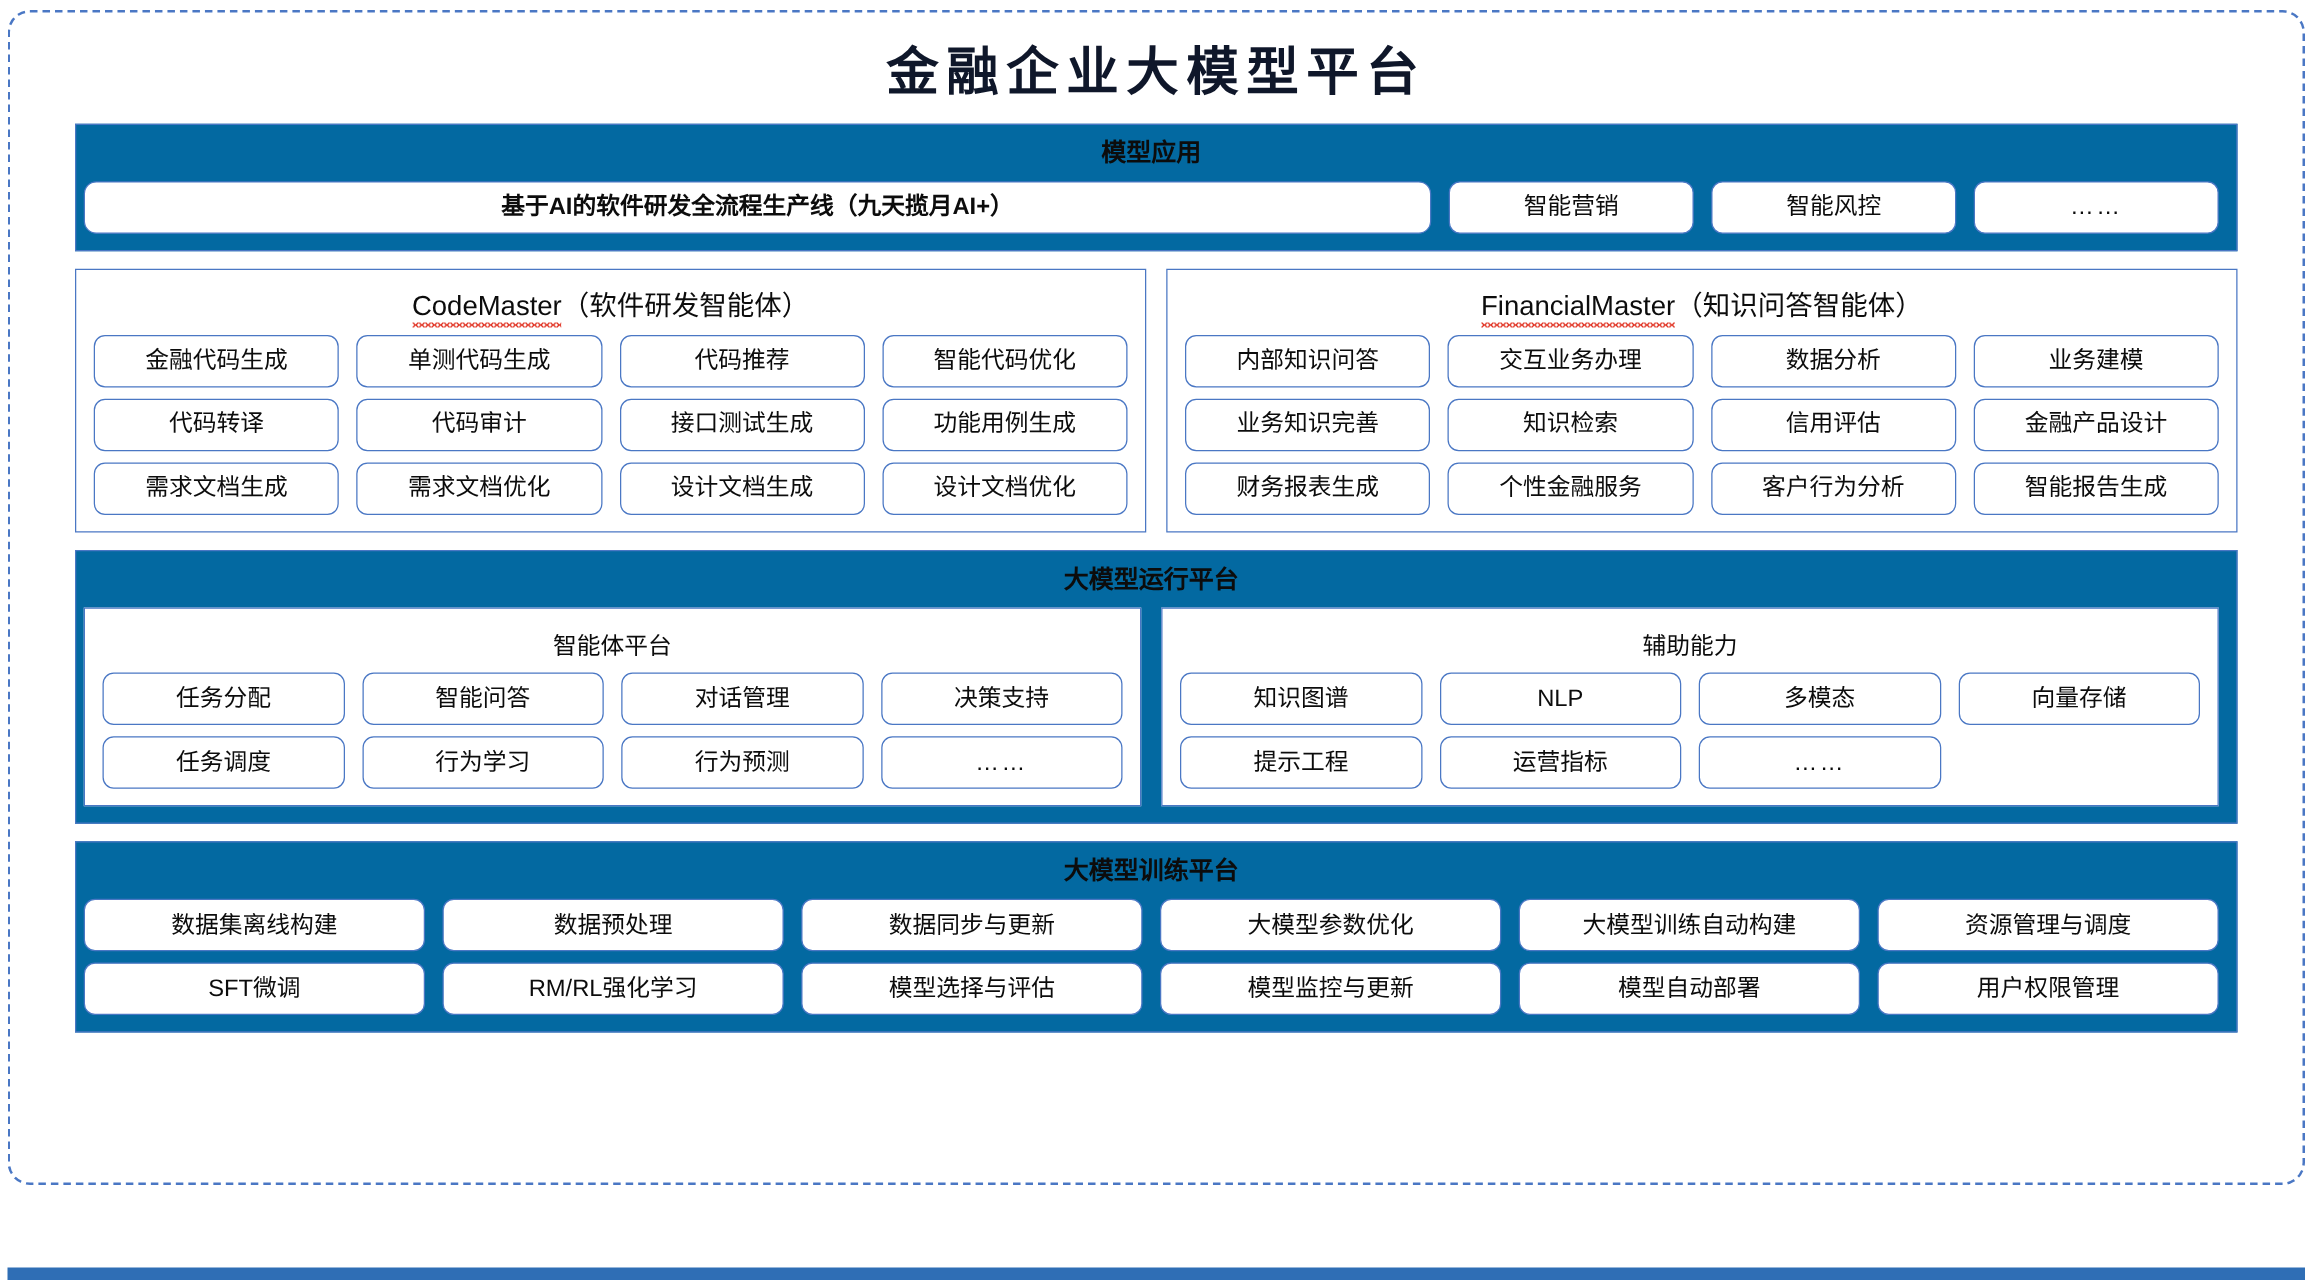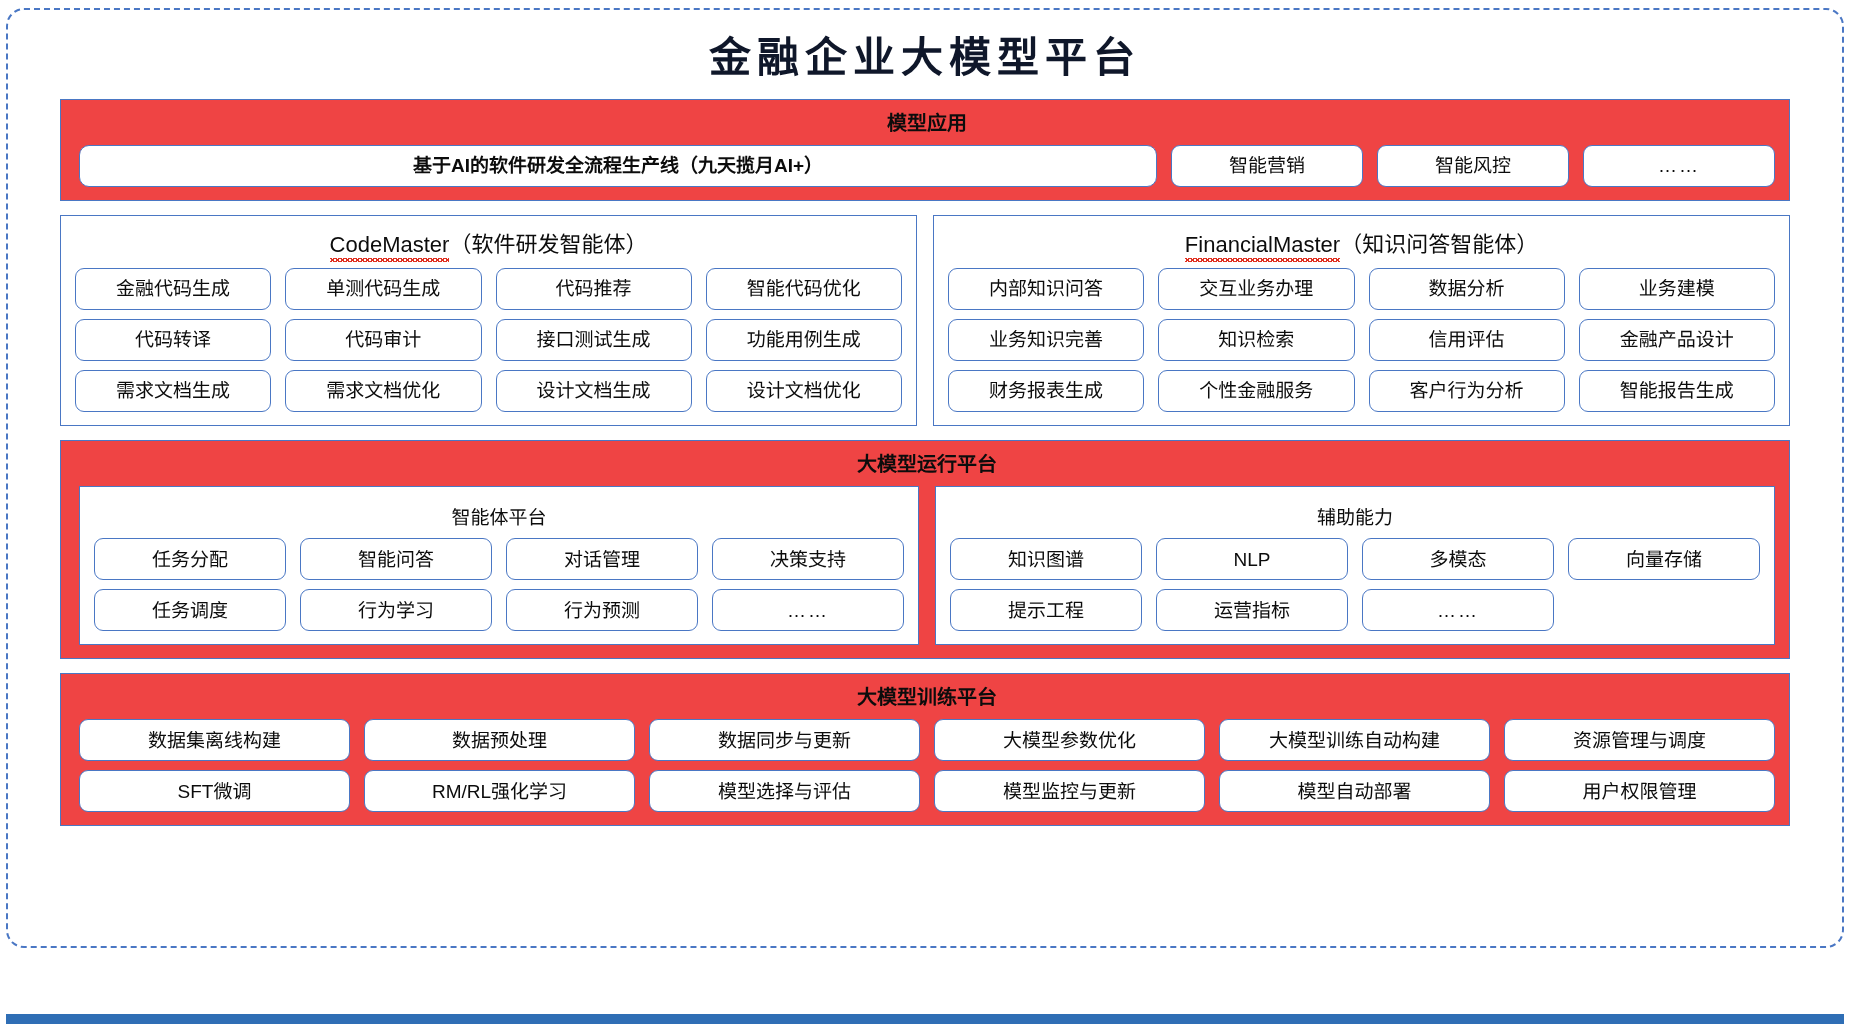--- a/index.html
+++ b/index.html
@@ -45,22 +45,22 @@
     letter-spacing: 6px;
     line-height: 1.25;
     margin: 12px 0 14px 0;
     color: #0f172a;
   }
 
   
   .panel {
     box-sizing: border-box;
     border: 1.4px solid #4a77c4;
-    background: #ef4444;
-    padding: 9px 14px 13px 18px;
+    background: #0369a1;
+    padding: 9px 14px 13px 6px;
     margin-bottom: 14px;
   }
 
   .panel-title {
     text-align: center;
     font-weight: 700;
     font-size: 20px;
     line-height: 1.3;
     margin: 1px 0 9px 0;
     color: #0c0c0c;

